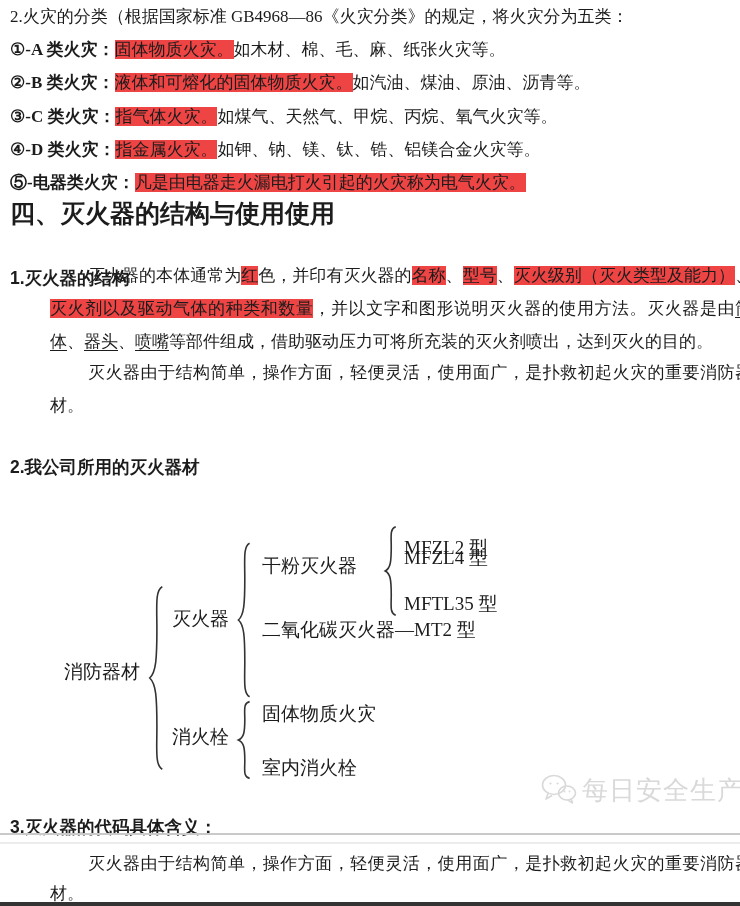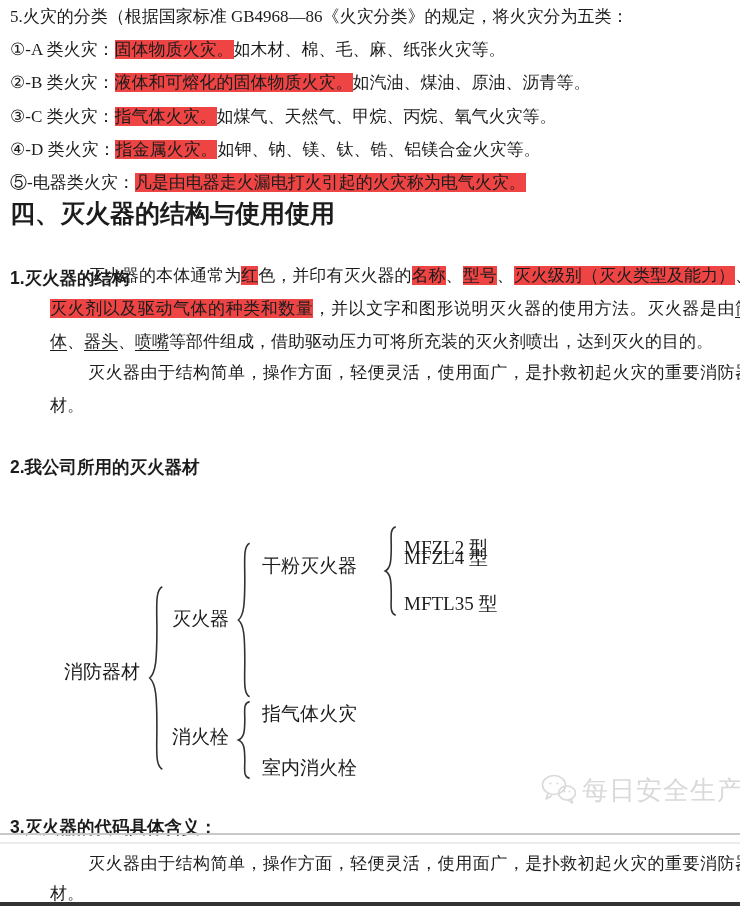--- a/index.html
+++ b/index.html
@@ -2,21 +2,21 @@
 <html><head>
 <meta charset="utf-8">
 <style>
   html,body{margin:0;padding:0;background:#ffffff;}
   #page{
     position:relative;width:740px;height:906px;background:#ffffff;overflow:hidden;
     font-family:"Liberation Serif","DejaVu Serif",serif;color:#1c1c1c;
   }
   .abs{position:absolute;}
   .line{font-size:17px;line-height:21px;white-space:nowrap;left:10px;}
-  .b{font-weight:normal;}
+  .b{font-weight:bold;}
   .hl{background:#ef4444;}
   .ul{text-decoration:underline;text-underline-offset:3px;}
   .h-main{
     left:10px;font-size:25px;line-height:26px;font-weight:bold;white-space:nowrap;
     font-family:"Liberation Sans","DejaVu Sans",sans-serif;
   }
   .h-sub{
     left:10px;font-size:17.5px;line-height:22px;font-weight:bold;white-space:nowrap;
     font-family:"Liberation Sans","DejaVu Sans",sans-serif;
     margin-top:28px;
@@ -36,21 +36,21 @@
     font-size:26px;color:#d9d9d9;letter-spacing:1px;white-space:nowrap;
     font-family:"Liberation Sans","DejaVu Sans",sans-serif;
   }
 </style>
 </head>
 <body>
 
 <div id="page">
 
   <div class="abs line" style="top:6px">
-    <span>5.火灾的分类（根据国家标准 GB4968—86《火灾分类》的规定，将火灾分为五类：</span>
+    <span>2.火灾的分类（根据国家标准 GB4968—86《火灾分类》的规定，将火灾分为五类：</span>
   </div>
 
   <div class="abs line" style="top:39px">
     <span class="b">①-A 类火灾：</span><span class="hl">固体物质火灾。</span><span>如木材、棉、毛、麻、纸张火灾等。</span>
   </div>
   <div class="abs line" style="top:72px">
     <span class="b">②-B 类火灾：</span><span class="hl">液体和可熔化的固体物质火灾。</span><span>如汽油、煤油、原油、沥青等。</span>
   </div>
   <div class="abs line" style="top:106px">
     <span class="b">③-C 类火灾：</span><span class="hl">指气体火灾。</span><span>如煤气、天然气、甲烷、丙烷、氧气火灾等。</span>
@@ -100,28 +100,29 @@
     <div class="dg" style="left:262px;top:35px">干粉灭火器</div>
 
     <svg class="brace" style="left:383px;top:5px;width:15px;height:92px" viewBox="0 0 20 100" preserveAspectRatio="none">
       <path d="M17 2 C 9 4 11 12 11 24 C 11 40 10 47 3 50 C 10 53 11 60 11 76 C 11 88 9 96 17 98" fill="none" stroke="#333" stroke-width="1.6" vector-effect="non-scaling-stroke"></path>
     </svg>
 
     <div class="dg" style="left:404px;top:17px">MFZL2 型</div>
     <div class="dg" style="left:404px;top:27px">MFZL4 型</div>
     <div class="dg" style="left:404px;top:73px">MFTL35 型</div>
 
+    <div class="dg" style="left:262px;top:99px">二氧化碳灭火器—MT2 型</div>
 
     <div class="dg" style="left:172px;top:206px">消火栓</div>
 
     <svg class="brace" style="left:236px;top:180px;width:16px;height:80px" viewBox="0 0 20 100" preserveAspectRatio="none">
       <path d="M17 2 C 9 4 11 12 11 24 C 11 40 10 47 3 50 C 10 53 11 60 11 76 C 11 88 9 96 17 98" fill="none" stroke="#333" stroke-width="1.6" vector-effect="non-scaling-stroke"></path>
     </svg>
 
-    <div class="dg" style="left:262px;top:183px">指气体火灾</div>
+    <div class="dg" style="left:262px;top:183px">固体物质火灾</div>
     <div class="dg" style="left:262px;top:237px">室内消火栓</div>
   </div>
 
   <div class="abs watermark">
     <svg width="38" height="36" viewBox="0 0 38 36">
       <ellipse cx="14" cy="13" rx="11.5" ry="9.5" fill="none" stroke="#d9d9d9" stroke-width="1.6"></ellipse>
       <path d="M8 21.5 L6 27 L12 23.5" fill="none" stroke="#d9d9d9" stroke-width="1.6" stroke-linejoin="round"></path>
       <ellipse cx="27" cy="21" rx="8.5" ry="7" fill="none" stroke="#d9d9d9" stroke-width="1.6"></ellipse>
       <path d="M31 26.5 L32.5 31 L27.5 27.8" fill="none" stroke="#d9d9d9" stroke-width="1.6" stroke-linejoin="round"></path>
       <circle cx="10.5" cy="11.5" r="1.1" fill="#d9d9d9"></circle>

